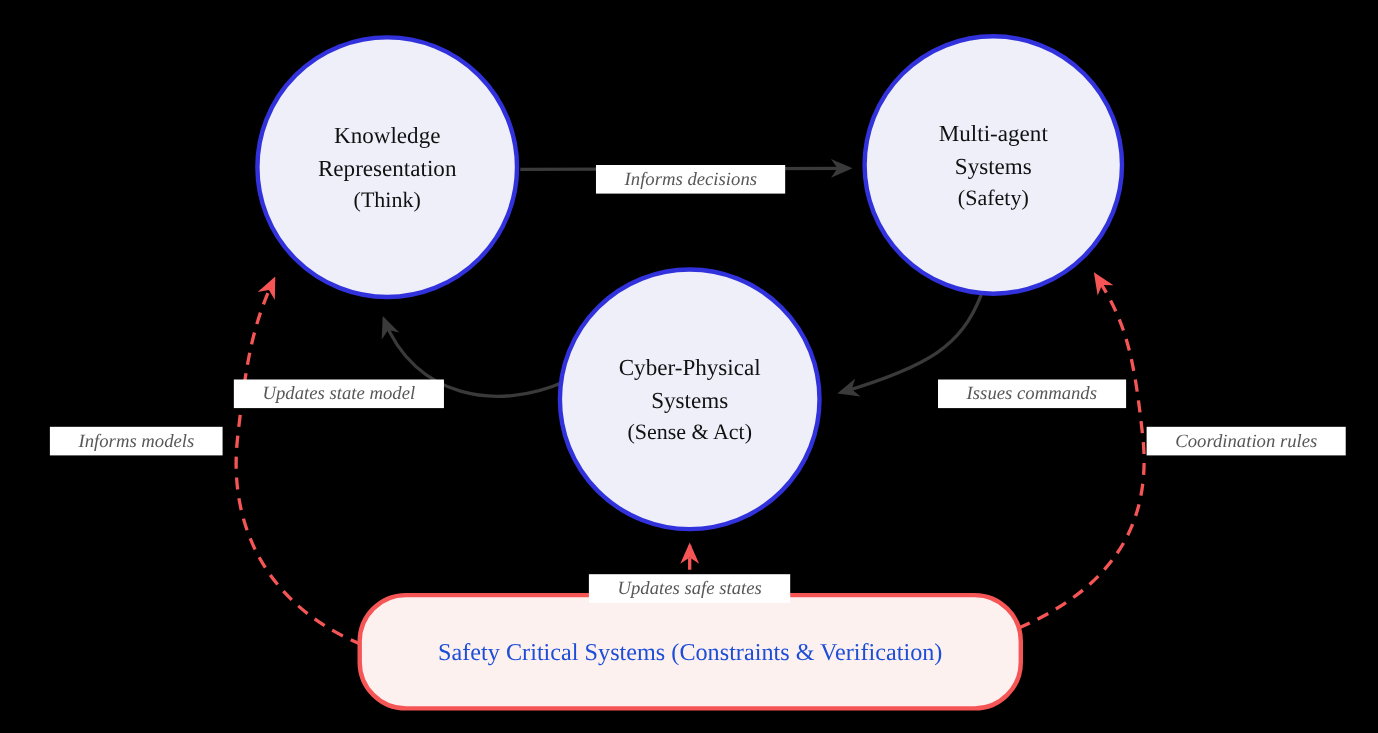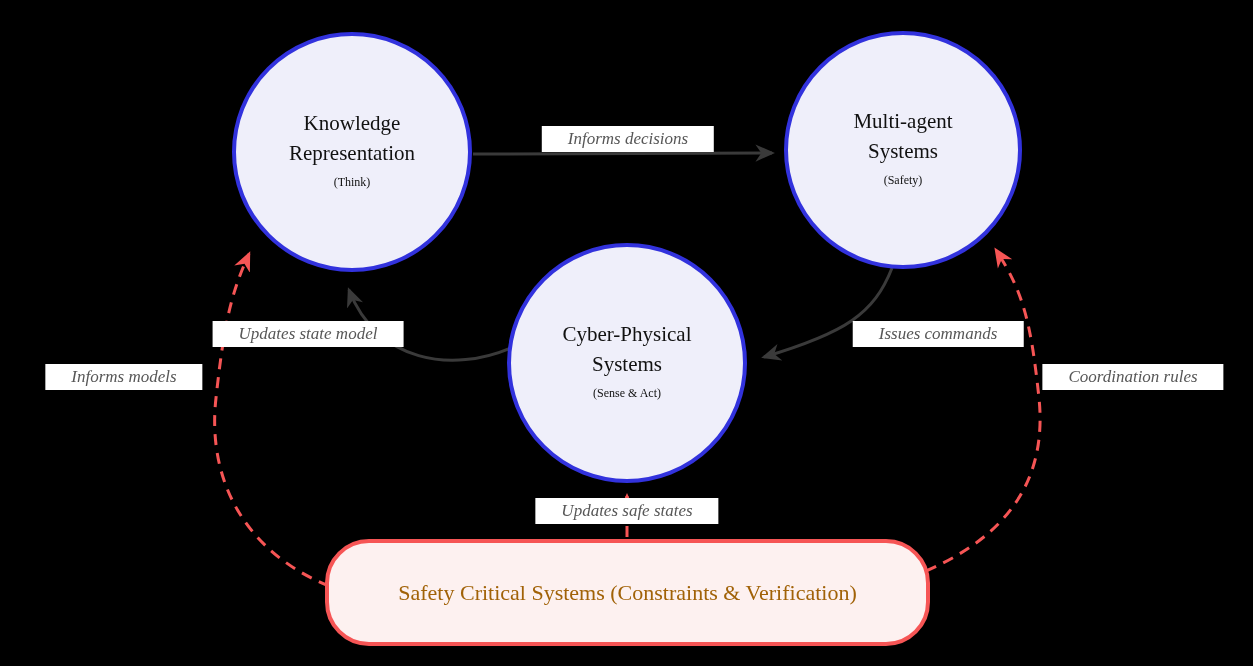--- a/index.html
+++ b/index.html
@@ -32,52 +32,53 @@
     justify-content: center;
     text-align: left;
     color: #111111;
   }
   .node-line {
     font-size: 21px;
     line-height: 30px;
     white-space: nowrap;
   }
   .node-sub {
-    font-size: 12px;
+    font-size: 20px;
     line-height: 28px;
     white-space: nowrap;
   }
   .safety-box {
     position: absolute;
     left: 325px;
     top: 539px;
     width: 605px;
     height: 107px;
     box-sizing: border-box;
     background: #fdf1f0;
     border: 4px solid #f65555;
     border-radius: 44px;
     display: flex;
     align-items: center;
     justify-content: center;
     text-align: center;
-    color: #a16207;
+    color: #1d4ed8;
     font-size: 22px;
     white-space: nowrap;
   }
   .edge-label {
     position: absolute;
     transform: translate(-50%, -50%);
     background: #ffffff;
     color: #575757;
     font-style: italic;
     font-size: 17px;
     line-height: 20px;
     padding: 3px 26px;
     white-space: nowrap;
+    margin-top: 24px;
   }
 </style>
 </head>
 <body>
 
 <div id="canvas">
 
   <svg id="edge-layer" width="1253" height="666" viewBox="0 0 1253 666">
     <defs>
       <marker id="head-dark" viewBox="0 0 10 10" refX="8.5" refY="5" markerWidth="6.5" markerHeight="6.5" orient="auto-start-reverse">

